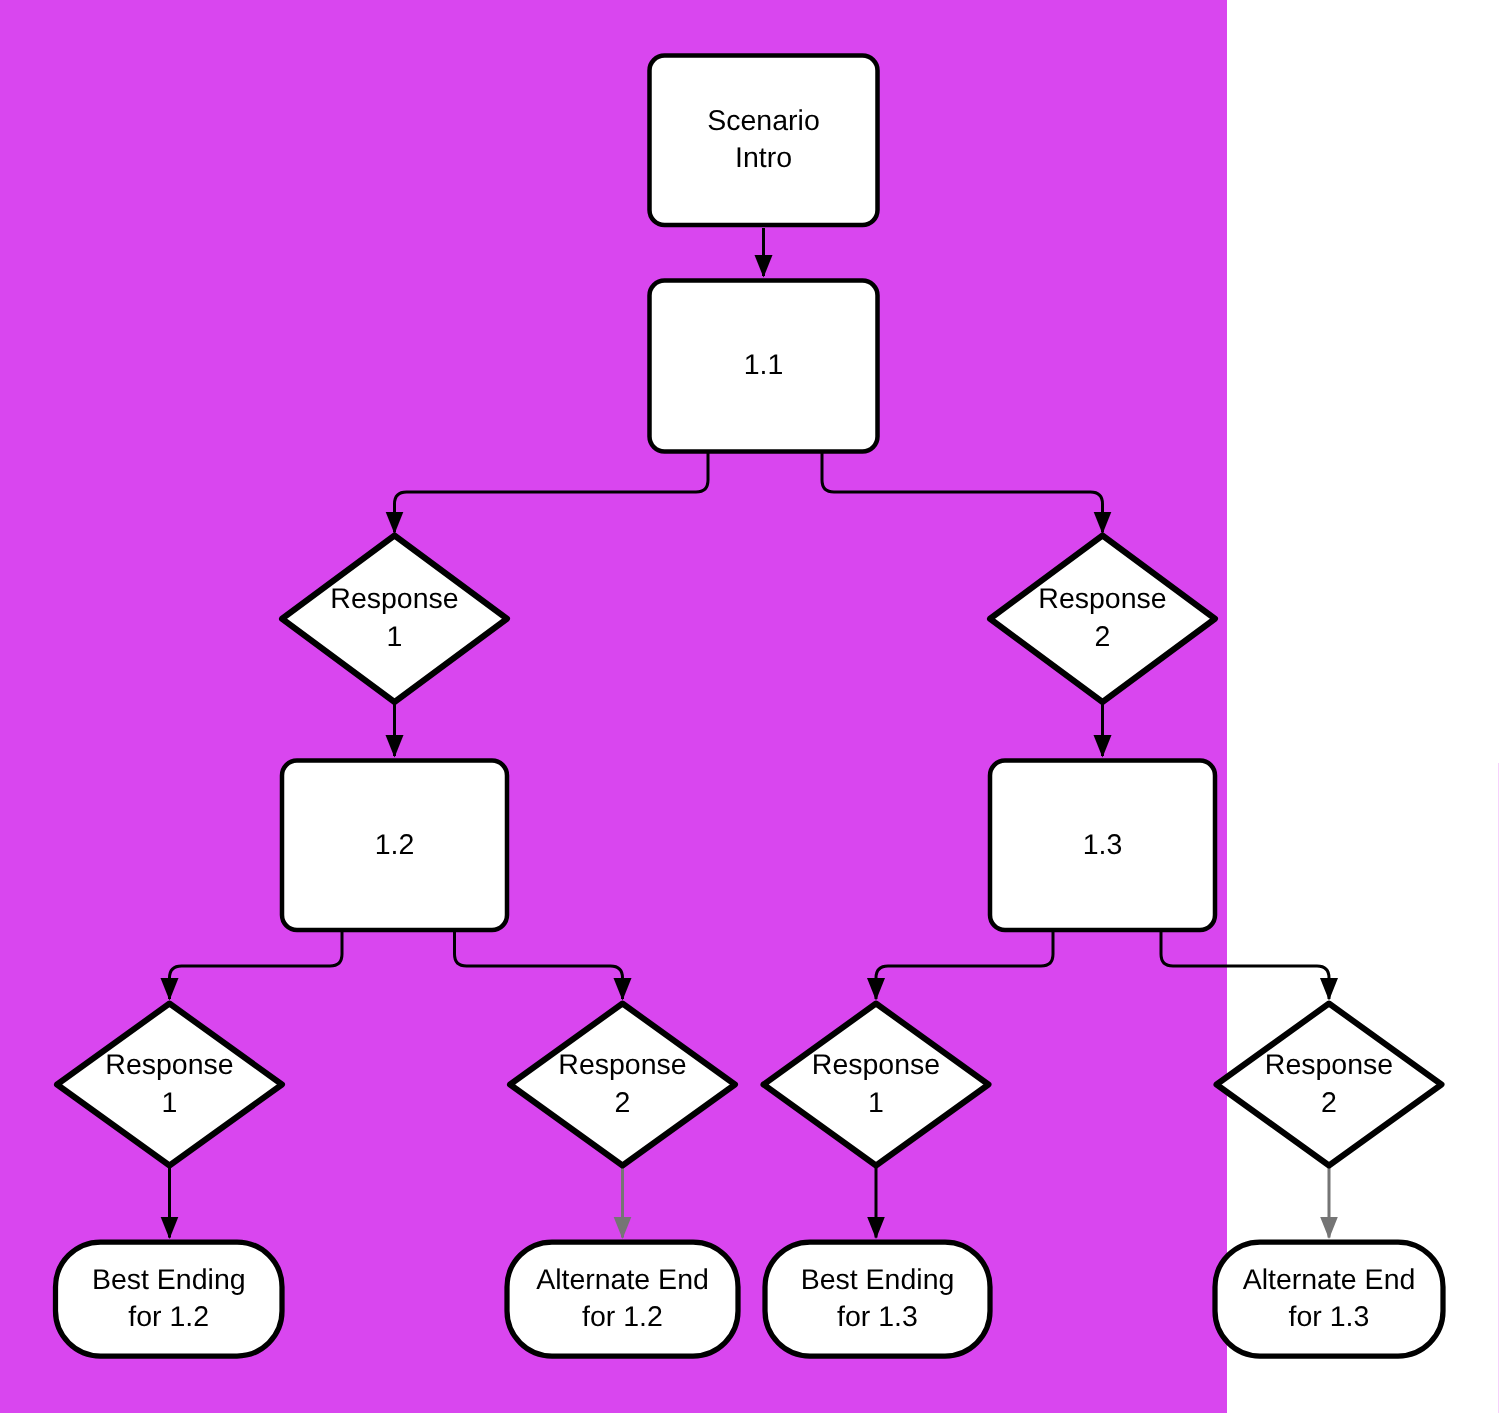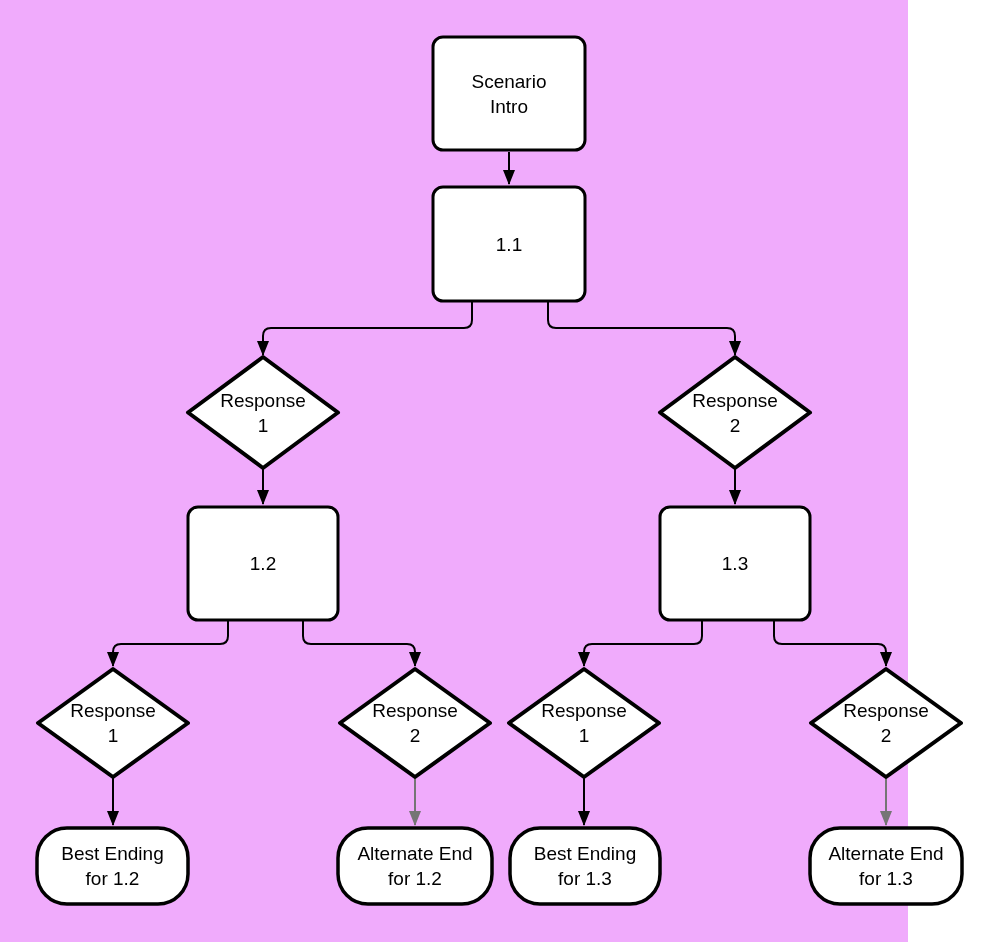--- a/index.html
+++ b/index.html
@@ -2,23 +2,23 @@
 <html><head>
 <meta charset="utf-8">
 <style>
   html, body {
     margin: 0;
     padding: 0;
     background: #ffffff;
   }
   #stage {
     position: relative;
-    width: 908px;
+    width: 818px;
     height: 942px;
-    background: #f0abfc;
+    background: #d946ef;
     font-family: "Liberation Sans", sans-serif;
   }
   svg text {
     font-family: "Liberation Sans", sans-serif;
     font-size: 19px;
     fill: #000000;
   }
 </style>
 </head>
 <body>

